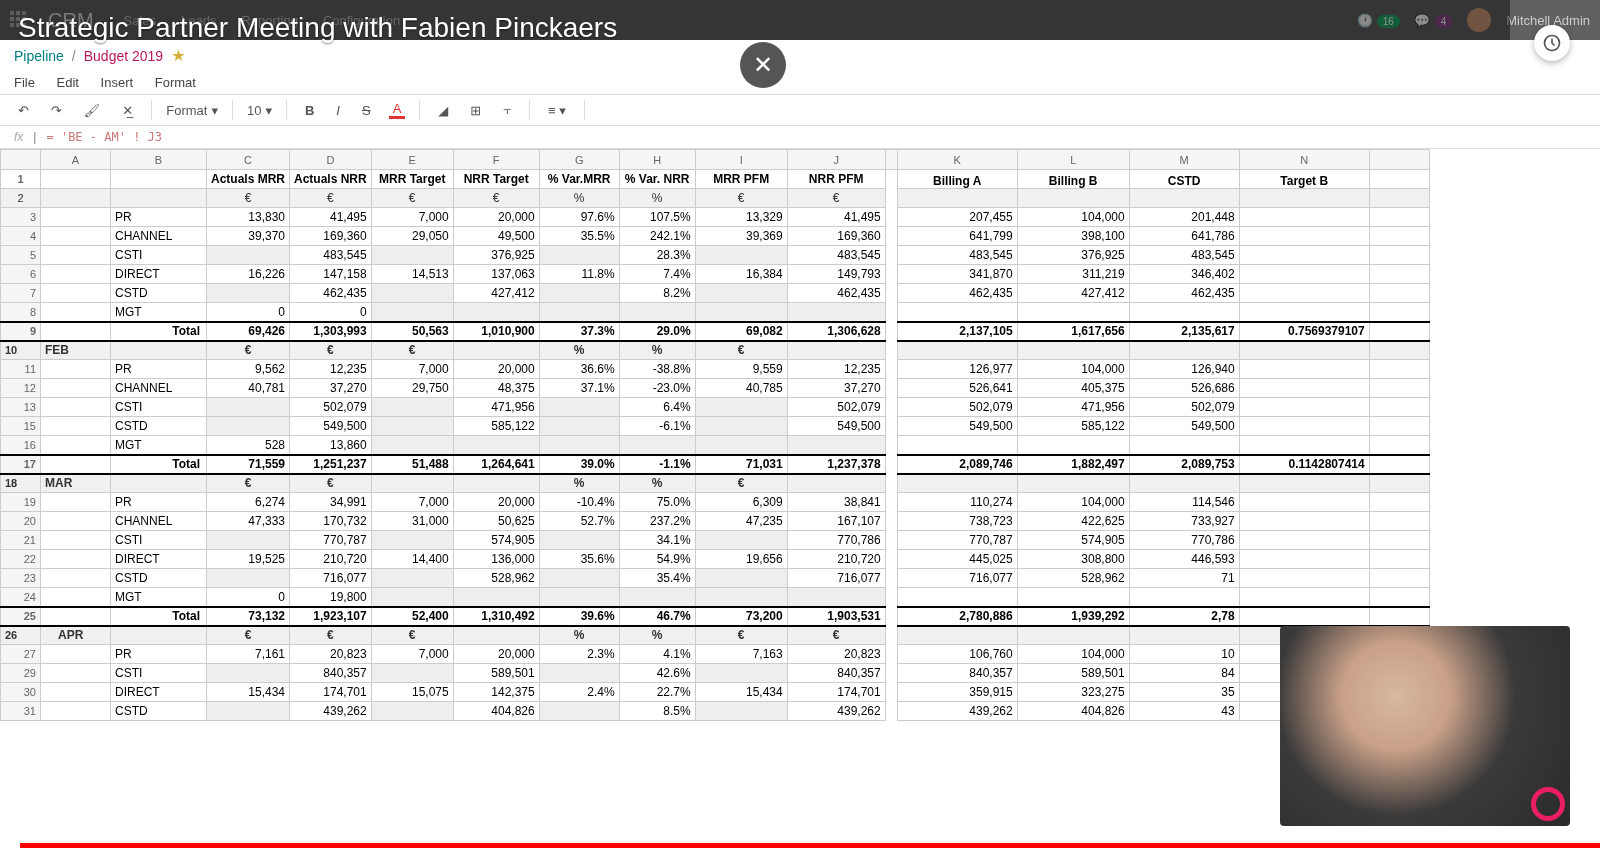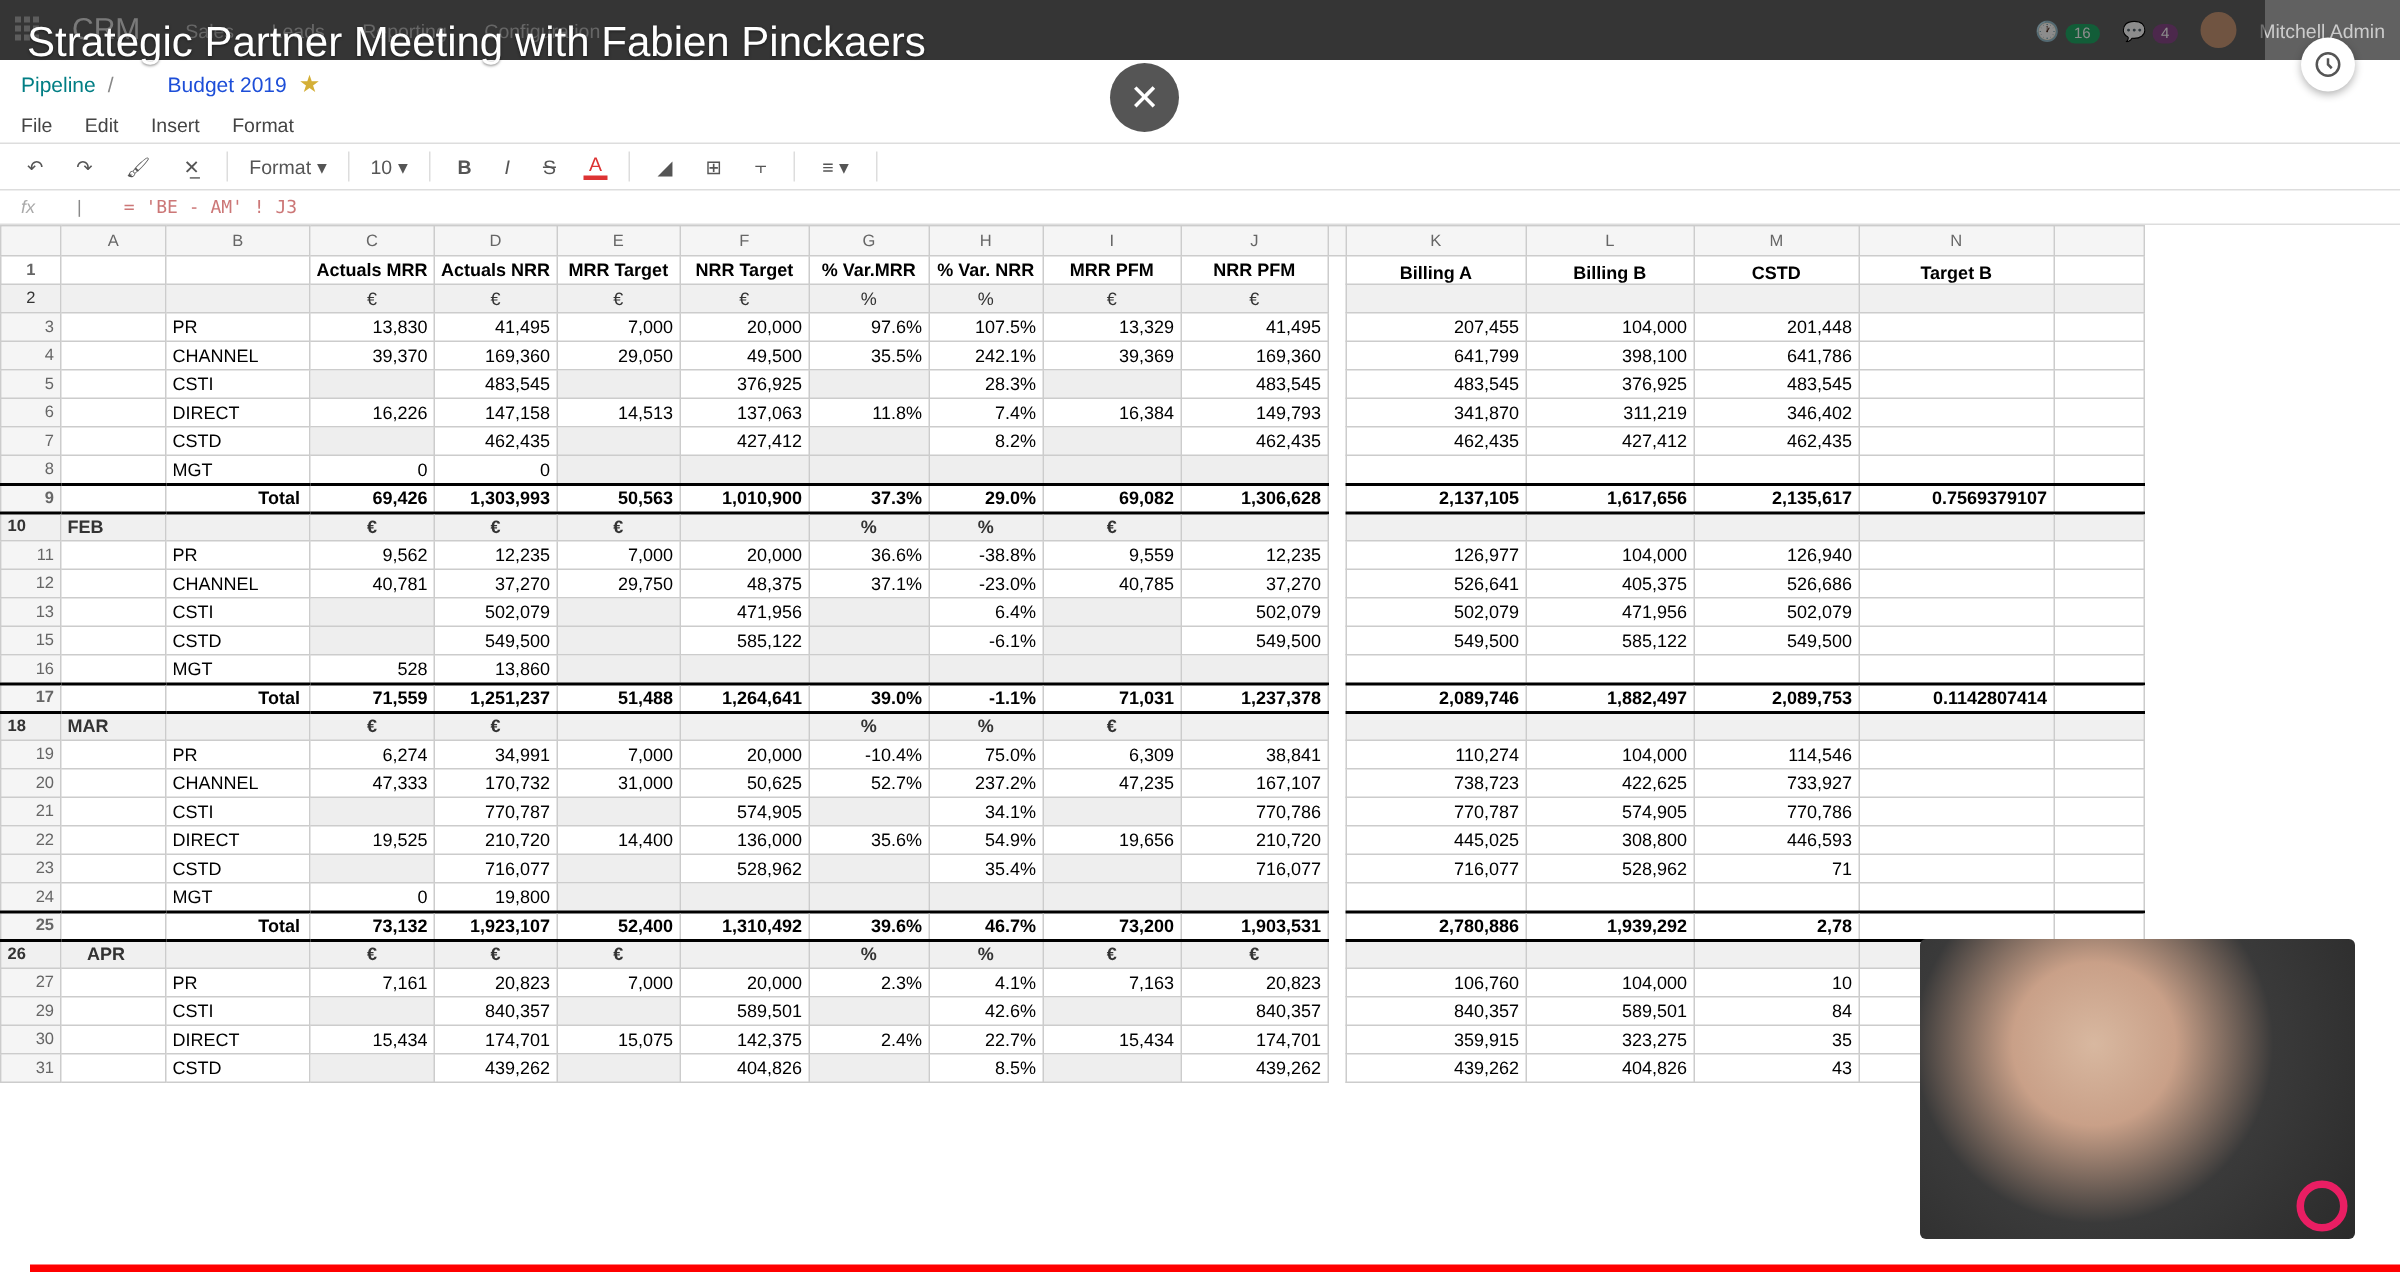--- a/index.html
+++ b/index.html
@@ -12,29 +12,29 @@
 .topbar-right { margin-left:auto; display:flex; align-items:center; gap:15px;}
 .badge { background:#2a6; color:#fff; border-radius:10px; font-size:10px; padding:1px 6px;}
 .msg-badge { background:#8a4a8a; }
 .avatar { width:24px; height:24px; border-radius:50%; background:#c97;}
 .username { color:#ccc; font-size:13px;}
 .overlay-title { position:absolute; top:12px; left:18px; font-size:28px; color:#fff; z-index:5; text-shadow:0 1px 2px rgba(0,0,0,0.5);}
 .close-btn { position:absolute; top:42px; left:740px; width:46px; height:46px; border-radius:50%; background:#555; color:#fff; display:flex; align-items:center; justify-content:center; font-size:24px; z-index:6; cursor:pointer;}
 .breadcrumb { padding:6px 14px; font-size:14px; display:flex; align-items:center; gap:8px;}
 .breadcrumb a { color:#017e84; text-decoration:none;}
 .breadcrumb .sep { color:#888;}
-.breadcrumb .current { color:#1d4ed8;margin-left:28px;}
+.breadcrumb .current { color:#be185d;}
 .star { color:#d4af37; font-size:16px;}
 .menubar { border-bottom:1px solid #ddd; padding:4px 14px; font-size:13px; color:#444;}
 .menubar span { margin-right:18px; cursor:pointer;}
 .toolbar { border-bottom:1px solid #ddd; padding:5px 14px; display:flex; align-items:center; gap:14px; color:#555;}
 .toolbar .sep-v { width:1px; height:20px; background:#ddd;}
 .tb-btn { cursor:pointer; font-size:13px; padding:2px 4px;}
 .format-dd { display:flex; align-items:center; gap:4px;}
-.fx-bar { border-bottom:1px solid #ddd; padding:4px 14px; display:flex; align-items:center; gap:28px; color:#888; font-size:12px;}
+.fx-bar { border-bottom:1px solid #ddd; padding:4px 14px; display:flex; align-items:center; gap:10px; color:#888; font-size:12px;}
 .fx-label { font-style:italic; color:#aaa;}
 .fx-formula { color:#c77; font-family:monospace;}
 .grid-wrapper { position:relative; height:660px; overflow:hidden;}
 table { border-collapse:collapse; table-layout:fixed;}
 th, td { border:1px solid #ccc; height:19px; font-size:12px; padding:0 4px; white-space:nowrap; overflow:hidden;}
 .colhdr th { background:#f5f5f5; color:#666; font-weight:normal; text-align:center; height:20px; font-size:11px;}
 .rowhdr { background:#f5f5f5; color:#666; text-align:center; width:40px; font-size:11px;}
 .hdr-row td { font-weight:bold; text-align:center; background:#fff;}
 .unit-row td { text-align:center; color:#333; background:#f0f0f0;}
 .data-row td { text-align:right;}

